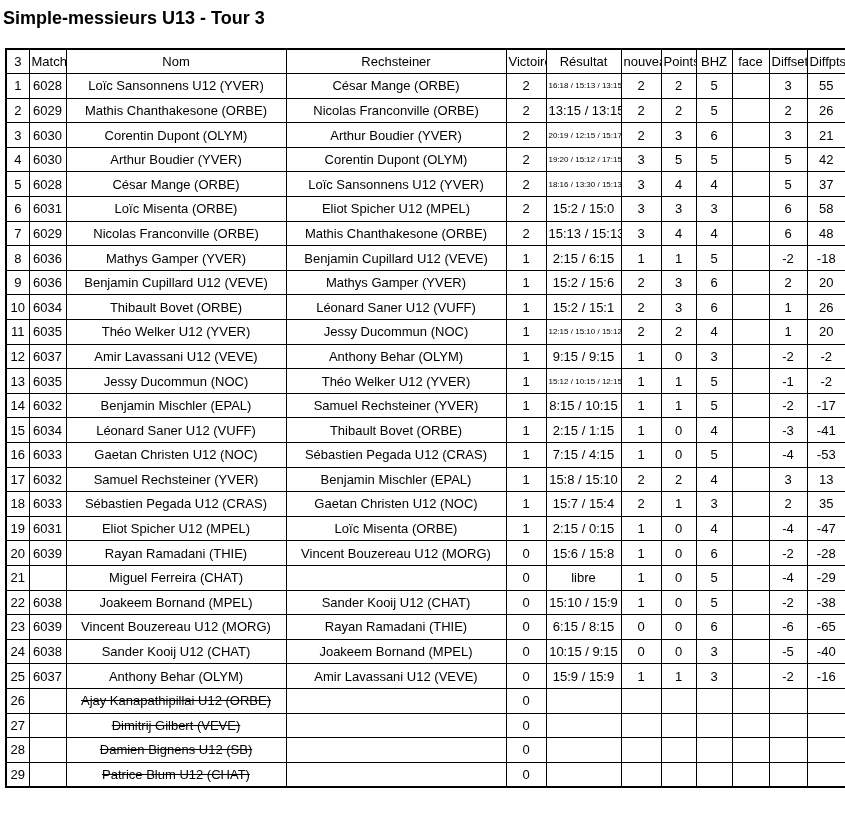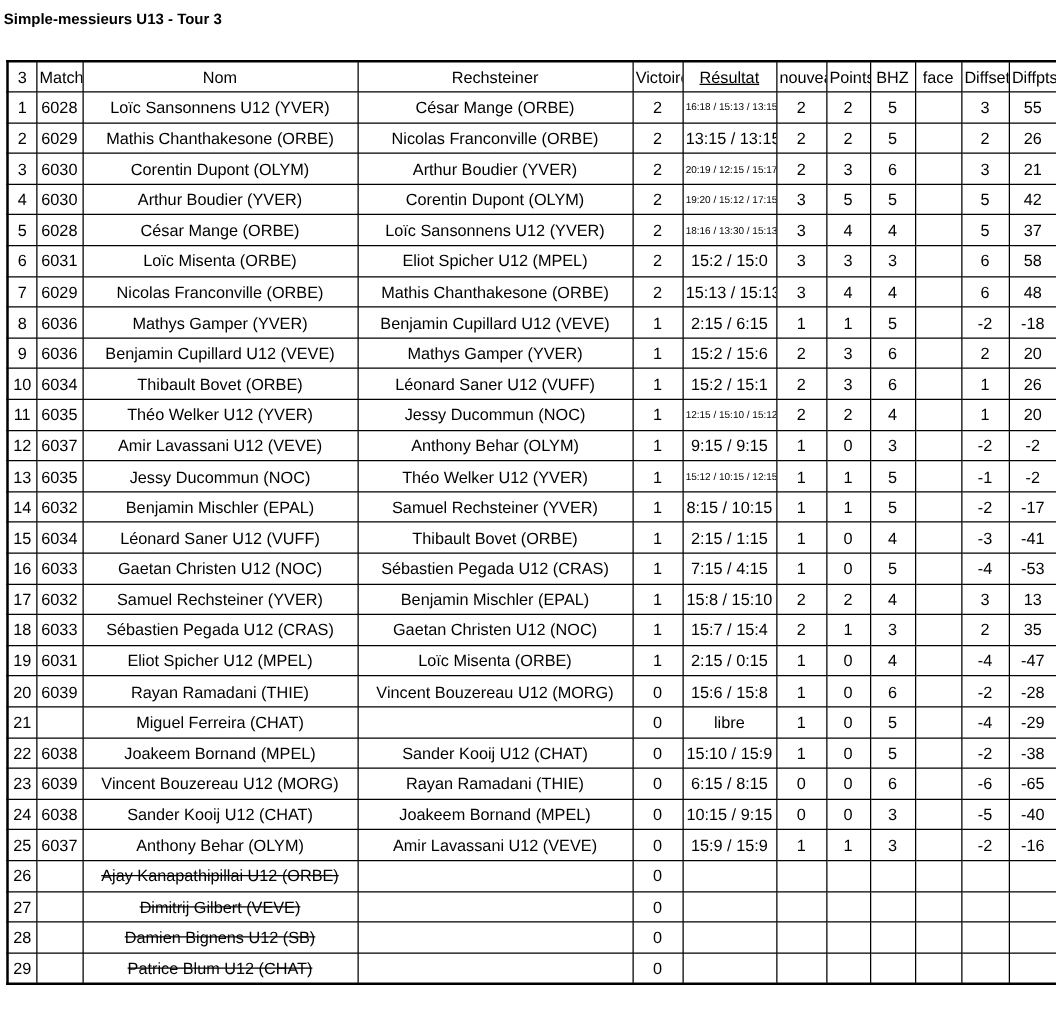--- a/index.html
+++ b/index.html
@@ -7,21 +7,21 @@
     margin: 0; padding: 0;
     width: 845px; height: 815px;
     background: #ffffff;
     color: #000000;
     font-family: "Liberation Sans", sans-serif;
     position: relative;
   }
   .page-title {
     position: absolute;
     left: 3px; top: 8px;
-    font-size: 12px;
+    font-size: 18px;
     font-weight: bold;
     letter-spacing: 0px;
     text-align: right;
   }
   table.results {
     position: absolute;
     left: 5px; top: 48px;
     width: 840px;
     border-collapse: collapse;
     table-layout: fixed;
@@ -46,21 +46,21 @@
   col.c-vict    { width: 40px; }
   col.c-res     { width: 75px; }
   col.c-nouv    { width: 40px; }
   col.c-pts     { width: 35px; }
   col.c-bhz     { width: 36px; }
   col.c-face    { width: 37px; }
   col.c-diffset { width: 38px; }
   col.c-diffpts { width: 39px; }
 
   th.h-vict, th.h-nouv { font-size: 8px; }
-  th.h-res { font-size: 15px; text-decoration: underline; }
+  th.h-res { font-size: 15px; }
   th.h-match { font-size: 11px; }
   td.cell-nom, td.cell-adv, th.h-nom, th.h-adv {
     text-align: left;
     padding-left: 8px;
   }
   td.cell-res.small { font-size: 8px; margin-left: 28px; }
   td.cell-nom.struck { text-decoration: line-through; }
 </style>
 </head>
 <body>

